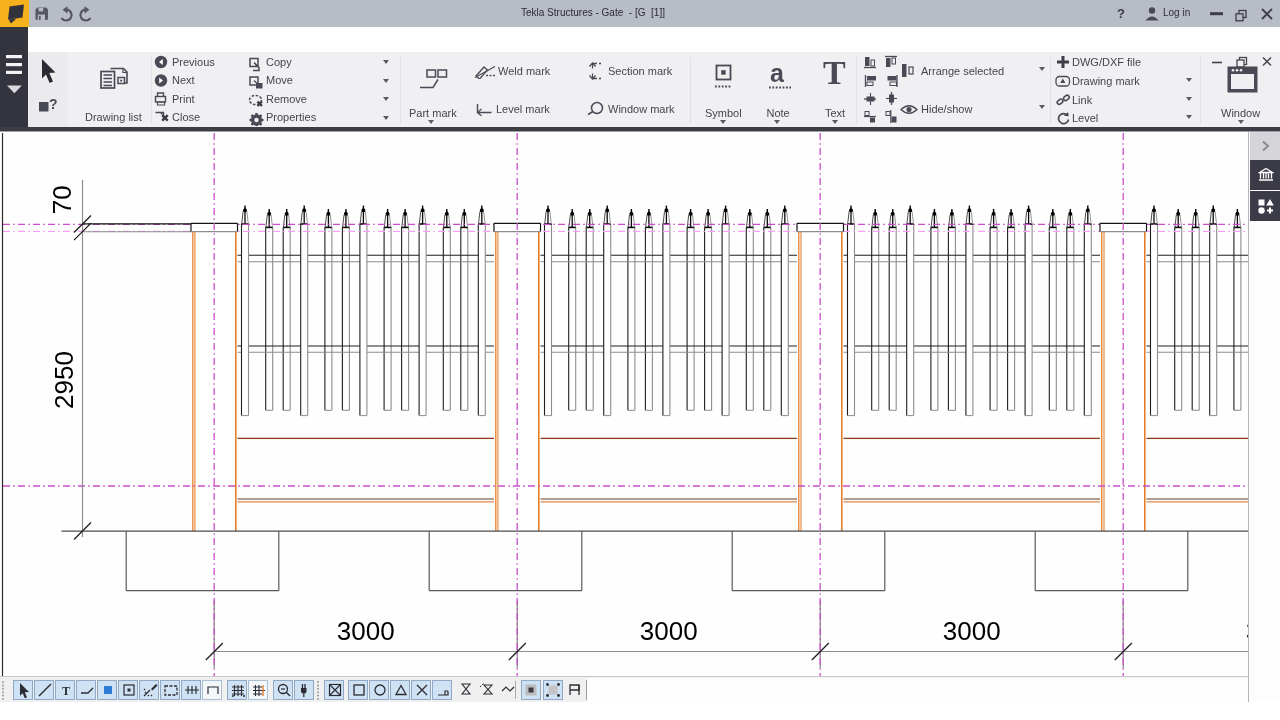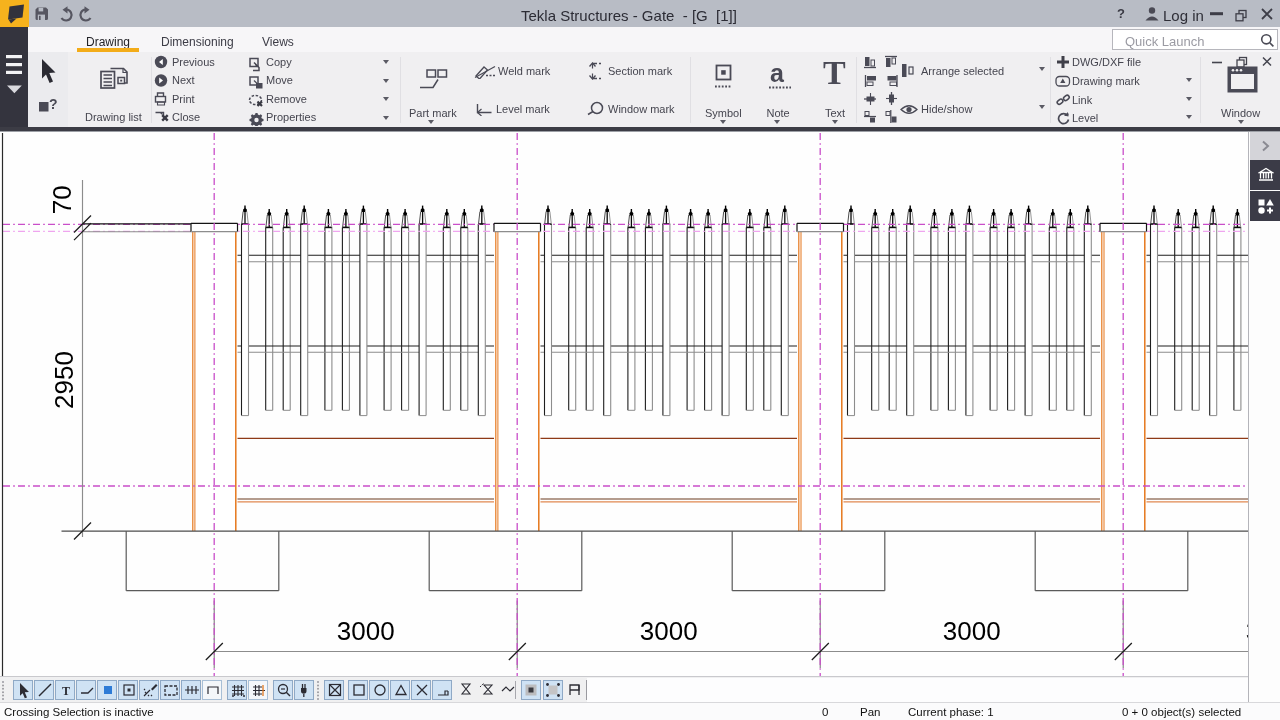--- a/index.html
+++ b/index.html
@@ -9,21 +9,21 @@
 #sidebar{position:absolute;left:0;top:27px;width:28px;height:105px;background:#34343e}
 #tabrow{position:absolute;left:28px;top:27px;width:1252px;height:25px;background:#f7f6f8}
 #ribbon{position:absolute;left:28px;top:52px;width:1252px;height:75px;background:#f0eff1}
 #toolpanel{position:absolute;left:0px;top:0px;width:40px;height:75px;background:#ebebee}
 #ribbonedge{position:absolute;left:0;top:127px;width:1280px;height:5px;background:#3c3c45;border-bottom:1px solid #9da0a6}
 #canvas{position:absolute;left:0;top:132px;width:1248px;height:544px;background:#fefefe;overflow:hidden}
 #rpanel{position:absolute;left:1248px;top:132px;width:32px;height:570px;background:#fdfdfd;border-left:1px solid #b4b4ba}
 #btoolbar{position:absolute;left:0;top:676px;width:1248px;height:26px;background:#f0f0f1;border-top:1px solid #c9c9cd}
 #statusbar{position:absolute;left:0;top:702px;width:1280px;height:18px;background:#fbfbfc;border-top:1px solid #d8d8db}
 .tx{position:absolute;white-space:pre;color:#45454f;font-size:11px;line-height:1}
-.tb{position:absolute;white-space:pre;color:#2f2f38;font-size:15px;line-height:1}
+.tb{position:absolute;white-space:pre;color:#2f2f38;font-size:10px;line-height:1}
 .caret{position:absolute;width:0;height:0;border-left:3.6px solid transparent;border-right:3.6px solid transparent;border-top:4.2px solid #5a5a64}
 .vsep{position:absolute;width:1px;background:#e0dfe3}
 .ibox{position:absolute;width:20px;height:20px;border:1px solid #8fa9c6;background:#cfe2f4}
 .iboxw{position:absolute;width:20px;height:20px;border:1px solid #a8bfd6;background:#f4f7fa}
 .st{position:absolute;white-space:pre;color:#111;font-size:11.5px}
 </style></head><body>
 <div id="app">
 
 <div id="titlebar">
 <div id="logo"><svg width="29" height="27">
@@ -53,33 +53,20 @@
         <rect x="30" y="8.8" width="7" height="7" fill="#b8bcc5" stroke-width="1.3"></rect>
         <path d="M56 4 l10 10 m0 -10 l-10 10" stroke-width="1.8"></path>
       </svg>
 </div>
 <div id="sidebar"><svg width="28" height="105">
         <rect x="6" y="28" width="16" height="3.2" fill="#f2f2f4"></rect>
         <rect x="6" y="36" width="16" height="3.2" fill="#f2f2f4"></rect>
         <rect x="6" y="43.8" width="16" height="3.2" fill="#f2f2f4"></rect>
         <polygon points="7,58.5 21.8,58.5 14.4,66.2" fill="#d9d9de"></polygon>
       </svg></div>
-<div id="tabrow">
-<div class="abs" style="left:58px;top:8px;font-size:12px;color:#232328">Drawing</div>
-<div class="abs" style="left:133px;top:8px;font-size:12px;color:#3c3c46">Dimensioning</div>
-<div class="abs" style="left:234px;top:8px;font-size:12px;color:#3c3c46">Views</div>
-<div class="abs" style="left:49px;top:21px;width:62px;height:3.5px;background:#f3ac19"></div>
-<div class="abs" style="left:1084px;top:2px;width:166px;height:21px;background:#fff;border:1px solid #b6b6bc">
-        <div class="abs" style="left:12px;top:4px;font-size:13px;color:#9b9ba3">Quick Launch</div>
-        <svg class="abs" style="left:147px;top:3px" width="15" height="15" fill="none" stroke="#4a4a55" stroke-width="1.6">
-          <circle cx="6.3" cy="6.3" r="4.6"></circle>
-          <path d="M9.8 9.8 l3.6 3.6"></path>
-        </svg>
-      </div>
-</div>
 <div id="ribbon">
 <div id="toolpanel"></div>
 <svg class="abs" style="left:12px;top:7px" width="20" height="26">
         <path d="M2 0 L15.5 13.5 L9.3 14 L13 22.5 L9.6 24 L6 15.4 L2 19.5 Z" fill="#2b2b33"></path>
       </svg>
 <svg class="abs" style="left:10px;top:44px" width="26" height="20">
         <rect x="1" y="6" width="9.5" height="9.5" fill="#4a4a55"></rect>
         <text x="11" y="13" font-size="14" font-weight="bold" fill="#4a4a55" font-family="Liberation Sans">?</text>
       </svg>
 <svg class="abs" style="left:71px;top:13px" width="30" height="25" fill="none" stroke="#4a4a56" stroke-width="1.7">
@@ -955,19 +942,12 @@
           <circle cx="3.5" cy="14.5" r="1.4" fill="#2c2c34"></circle>
           <circle cx="14.5" cy="14.5" r="1.4" fill="#2c2c34"></circle>
         </svg></div>
 <svg class="abs" style="left:566px;top:3px" width="18" height="18">
         <path d="M4 15 V5 h9 v5 h-9" stroke="#2c2c34" stroke-width="1.3" fill="none"></path>
         <path d="M13 15 V5" stroke="#2c2c34" stroke-width="1.3"></path>
       </svg>
 <div class="abs" style="left:586px;top:3px;width:1px;height:20px;background:#9a9aa0"></div>
 <div class="abs" style="left:587px;top:1px;width:661px;height:25px;background:#fdfdfe"></div>
 </div>
-<div id="statusbar">
-<div class="st" style="left:4px;top:3px">Crossing Selection is inactive</div>
-<div class="st" style="left:822px;top:3px">0</div>
-<div class="st" style="left:860px;top:3px">Pan</div>
-<div class="st" style="left:908px;top:3px">Current phase: 1</div>
-<div class="st" style="left:1122px;top:3px">0 + 0 object(s) selected</div>
-</div>
 </div>
 </body></html>

